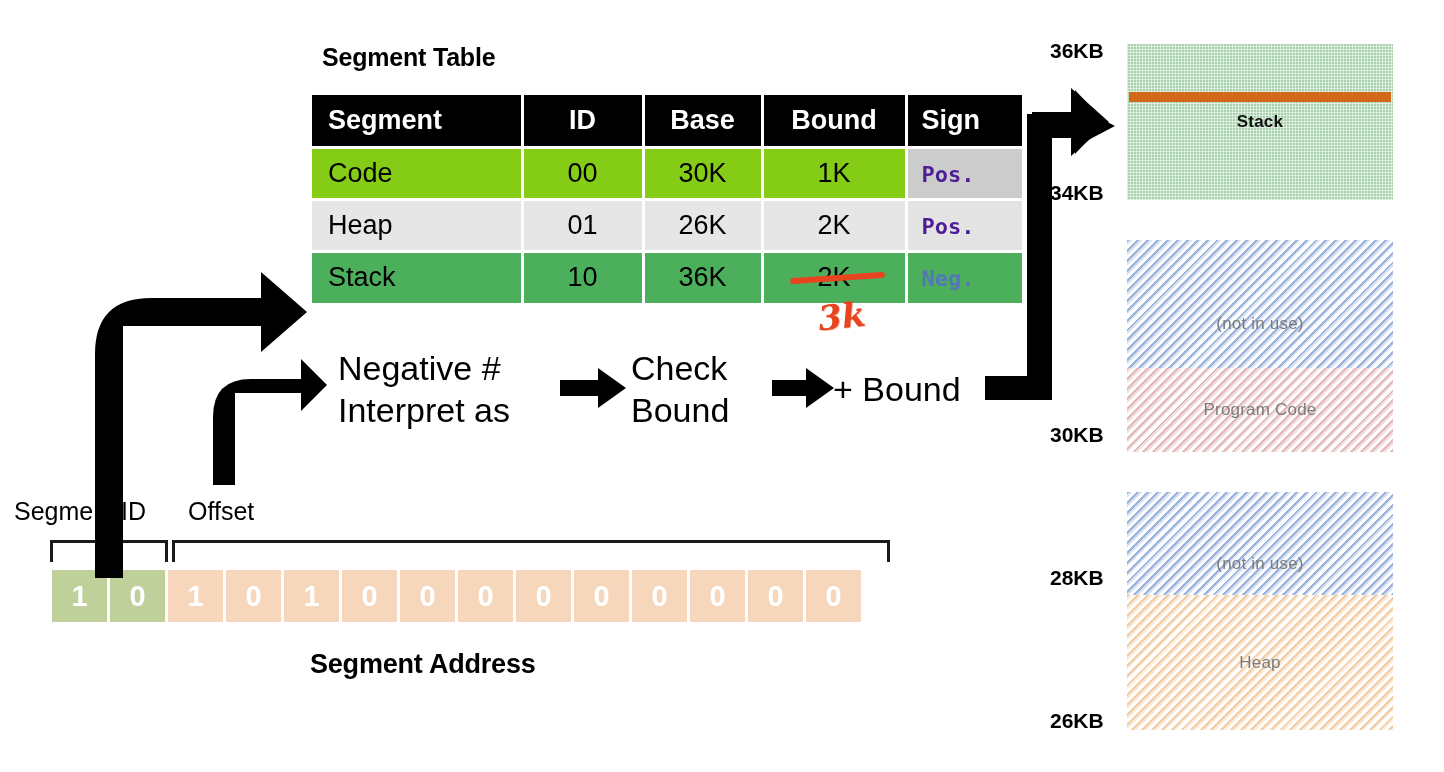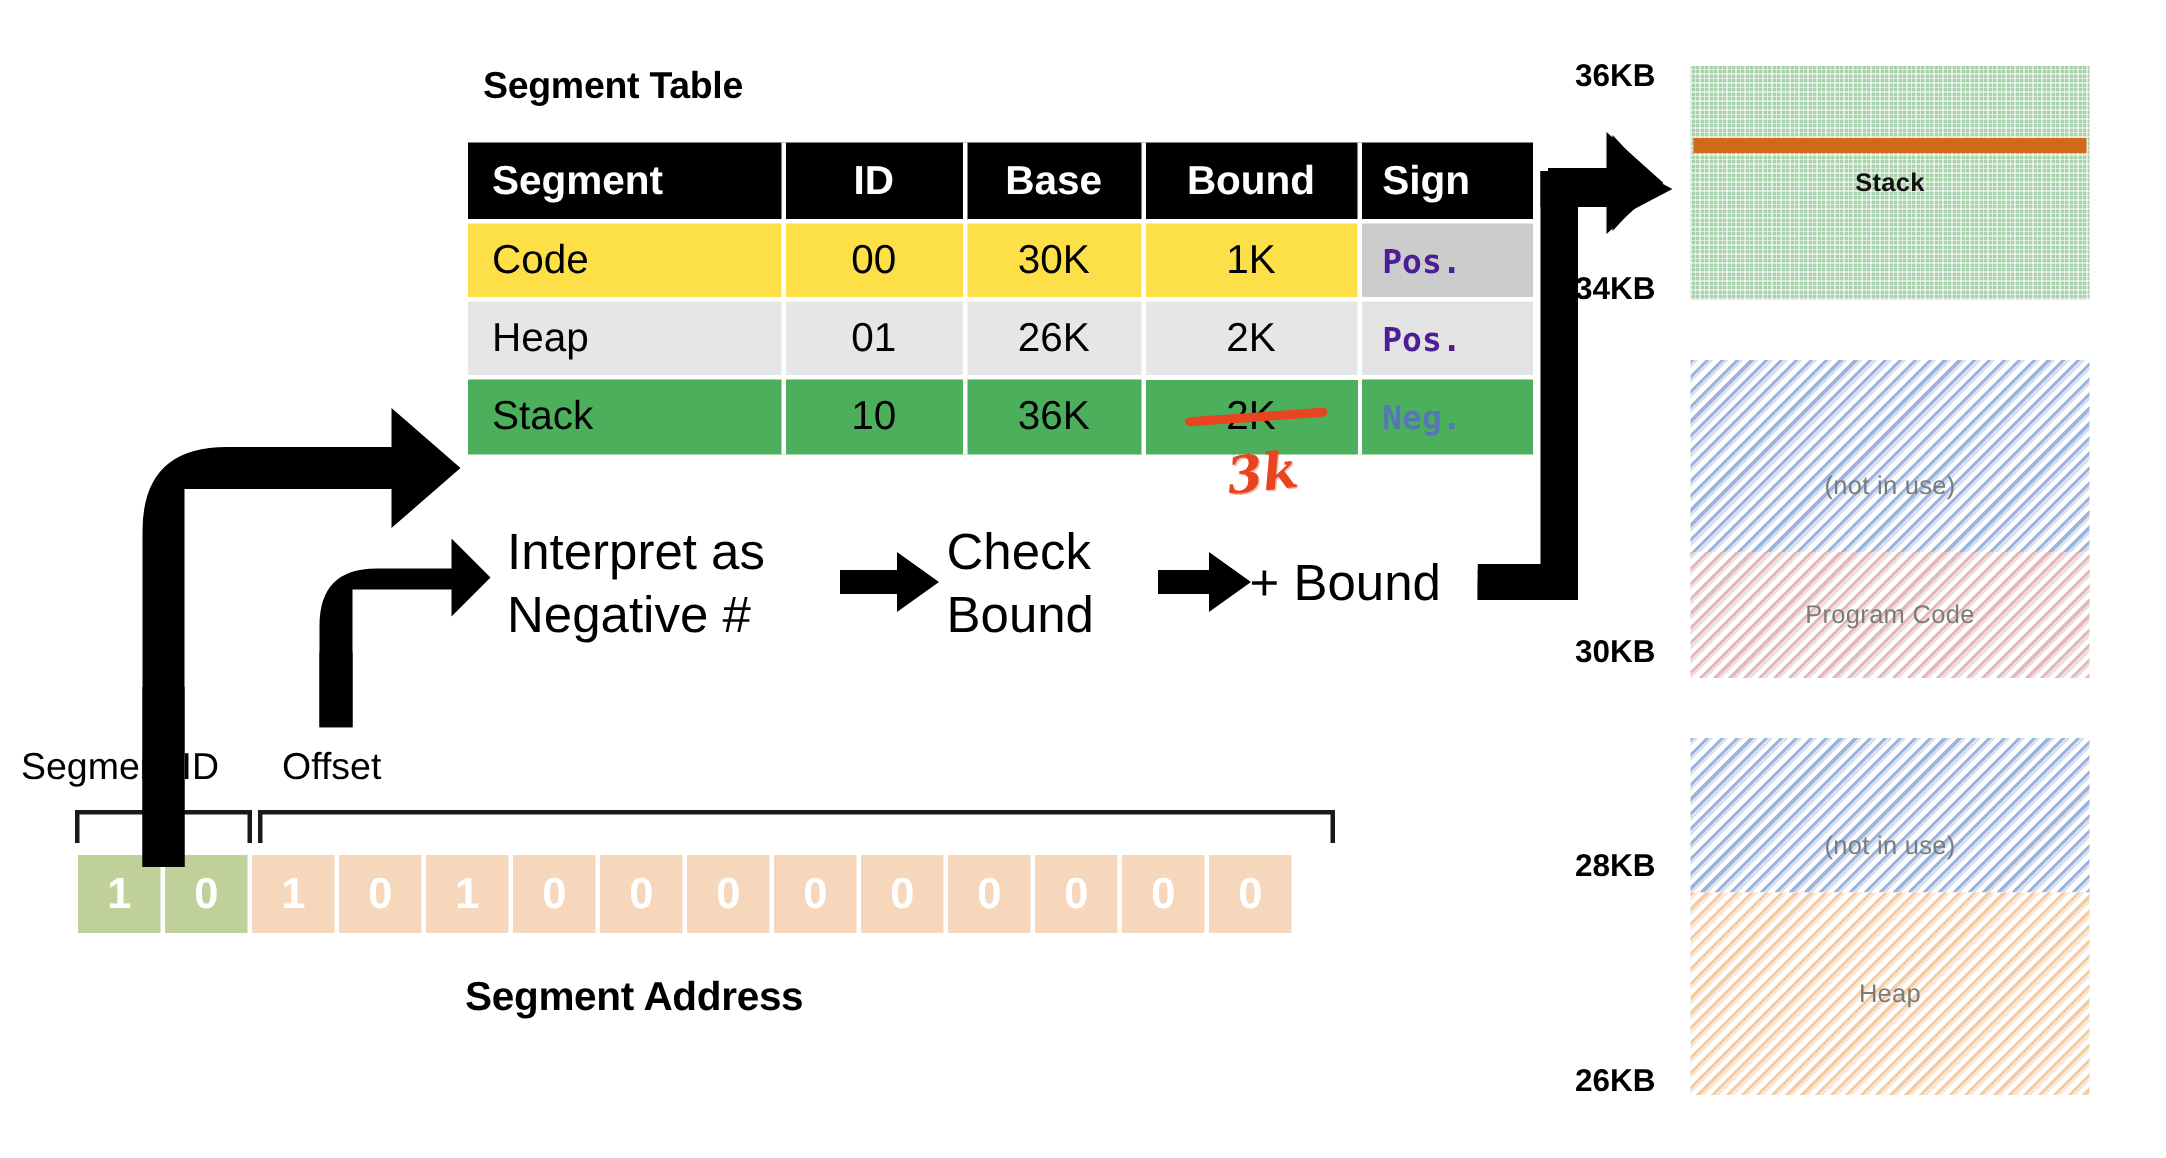--- a/index.html
+++ b/index.html
@@ -63,21 +63,21 @@
   }
   #seg-table tbody td:last-child { border-right: 0; }
   #seg-table tbody tr:last-child td { border-bottom: 0; }
 
   .col-name   { width: 210px; text-align: left;  padding-left: 16px !important; }
   .col-id     { width: 121px; text-align: center; }
   .col-base   { width: 119px; text-align: center; }
   .col-bound  { width: 144px; text-align: center; }
   .col-sign   { width: 116px; text-align: left; padding-left: 14px !important; }
 
-  tr.row-code td   { background: #fde047; }
+  tr.row-code td   { background: #84cc16; }
   tr.row-heap td   { background: #e6e6e6; }
   tr.row-stack td  { background: #4caf5c; }
   tr.row-code td.col-sign  { background: #cccccc; }
   tr.row-heap td.col-sign  { background: #e3e3e3; }
   tr.row-stack td.col-sign { background: #4caf5c; }
 
   .sign-text {
     color: #4c1d95;
     font-family: "DejaVu Sans Mono", monospace;
     font-weight: bold;
@@ -274,22 +274,22 @@
           <span class="strike-red"></span>
         </td>
         <td class="col-sign"><span class="sign-text">Neg.</span></td>
       </tr>
     </tbody>
   </table>
 
   <div id="redfix">3k</div>
 
   <div class="flow-text" id="flow-interpret">
+    <div>Negative #</div>
     <div>Interpret as</div>
-    <div>Negative #</div>
   </div>
 
   <svg class="farrow" style="left:560px; top:368px;" width="66" height="40" viewBox="0 0 66 40">
     <path d="M0 12 H38 V0 L66 20 L38 40 V28 H0 Z" fill="#000"></path>
   </svg>
 
   <div class="flow-text" id="flow-check">
     <div>Check</div>
     <div>Bound</div>
   </div>

